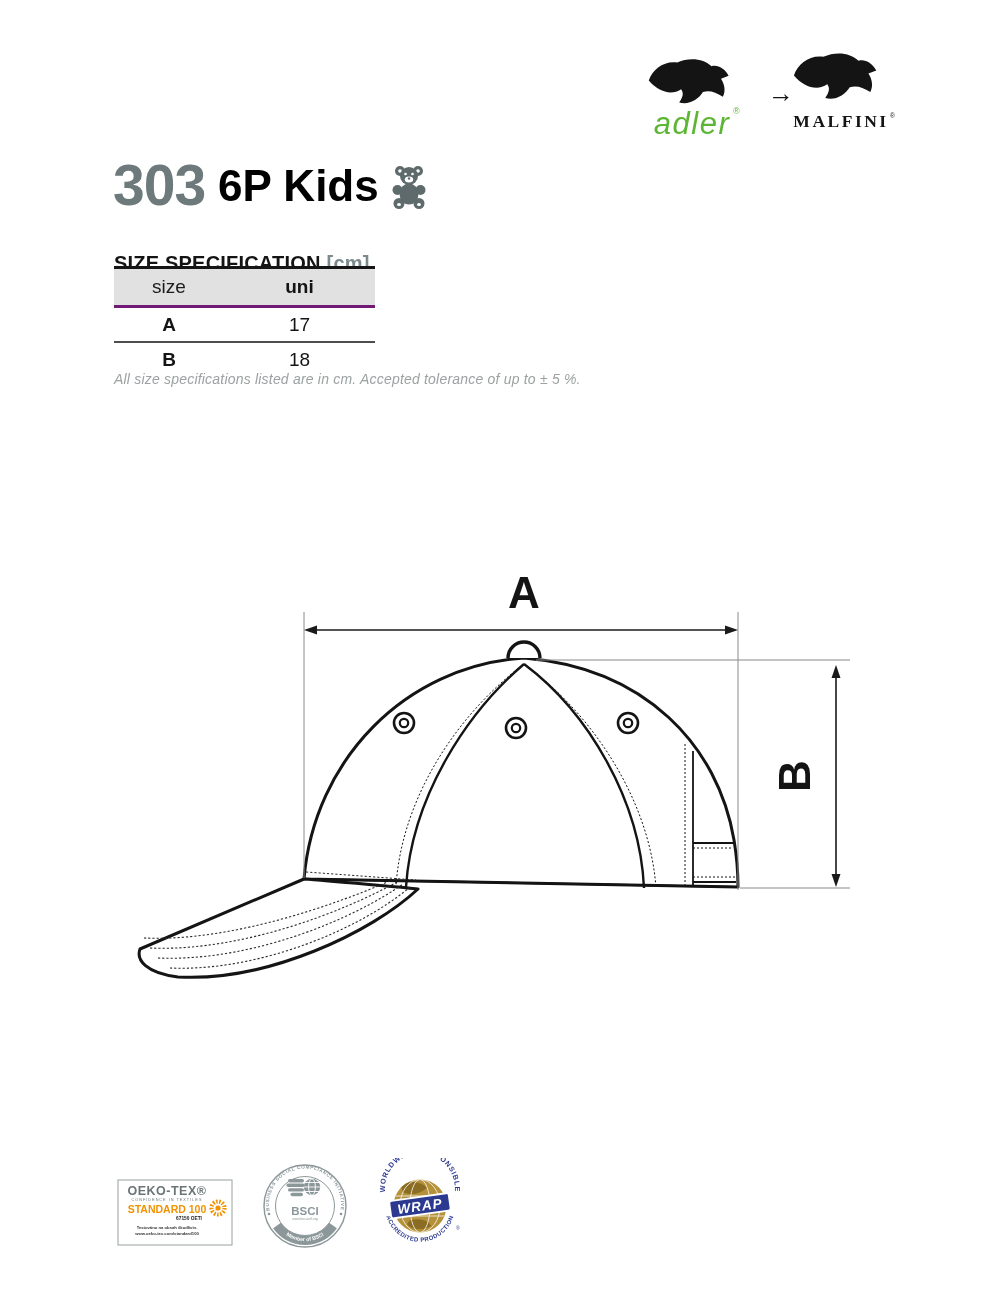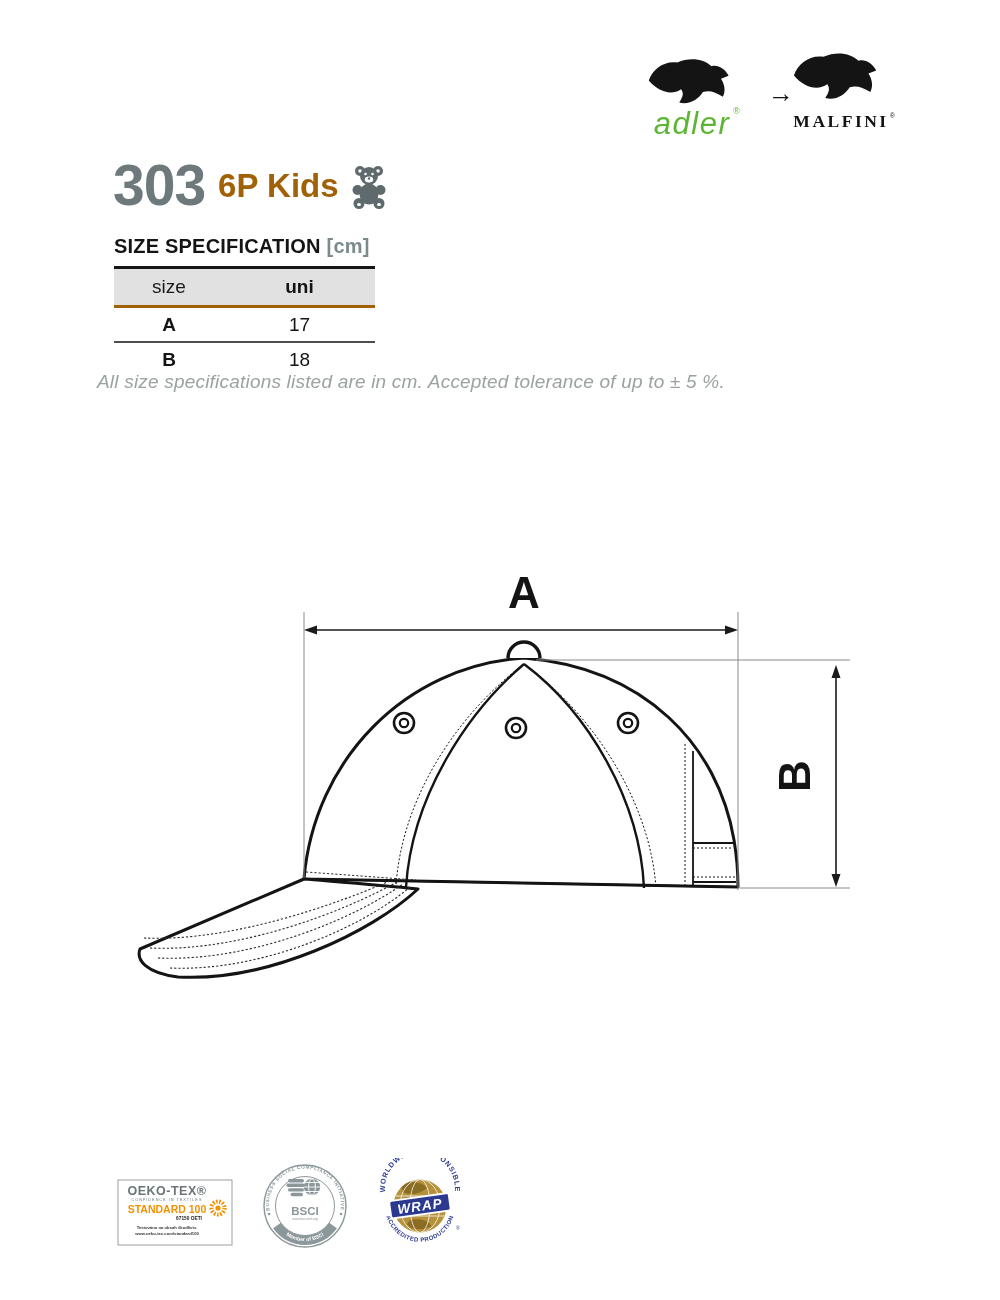--- a/index.html
+++ b/index.html
@@ -6,41 +6,41 @@
   .page{position:relative;width:1000px;height:1300px;background:#ffffff;overflow:hidden;
         font-family:"Liberation Sans",sans-serif;color:#141414;}
   .abs{position:absolute;}
 
   
   .header-logos{left:620px;top:48px;width:310px;height:110px;}
 
   
   .product-title{left:113px;top:163px;display:flex;align-items:center;}
   .product-code{font-size:57px;font-weight:800;color:#6d797b;line-height:0.8;letter-spacing:-1px;}
-  .product-name{font-size:33px;font-weight:800;color:#a16207;line-height:0.82;margin-left:13px;}
+  .product-name{font-size:44px;font-weight:800;color:#000000;line-height:0.82;margin-left:13px;}
   .bear{margin-left:10px;}
 
   
-  .section-heading{left:114px;top:235px;font-size:20px;font-weight:800;letter-spacing:0.2px;}
+  .section-heading{left:114px;top:252px;font-size:20px;font-weight:800;letter-spacing:0.2px;}
   .unit-label{color:#7b8a8c;margin-left:6px;font-weight:800;}
 
   
   .spec-table{left:114px;top:266px;width:261px;border-top:3px solid #161616;font-size:19px;}
   .tr{display:flex;}
-  .thead{background:#e1e1e1;border-bottom:3px solid #a16207;height:36px;line-height:36px;}
+  .thead{background:#e1e1e1;border-bottom:3px solid #701a75;height:36px;line-height:36px;}
   .row{height:33px;line-height:33px;}
   .row-a{border-bottom:2px solid #4d4d4d;}
   .td{text-align:center;}
   .c1{width:110px;}
   .c2{width:151px;}
   .bold{font-weight:800;}
   .thead .c1{font-weight:400;color:#1c1c1c;}
 
   
-  .spec-note{left:97px;top:371px;font-size:19px;font-style:italic;color:#9ba2a2;letter-spacing:0.2px;}
+  .spec-note{left:114px;top:371px;font-size:14px;font-style:italic;color:#9ba2a2;letter-spacing:0.2px;}
 
   
   .cap-diagram{left:100px;top:560px;}
   .certs{left:105px;top:1158px;}
 
   svg text{font-family:"Liberation Sans",sans-serif;}
   .serif{font-family:"Liberation Serif",serif;}
 </style>
 </head>
 <body>

